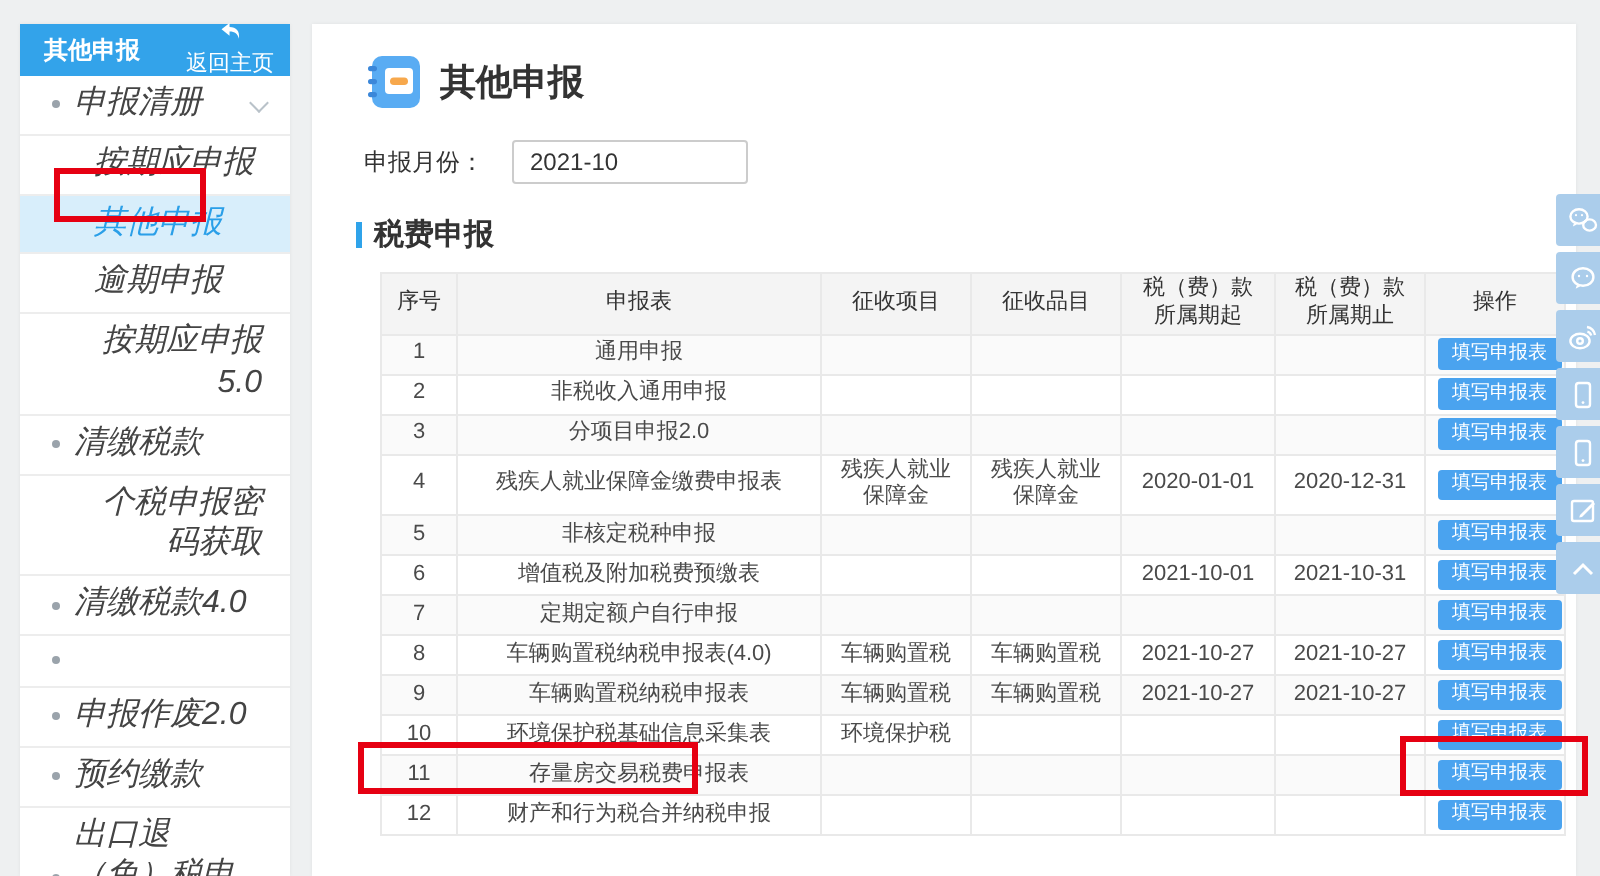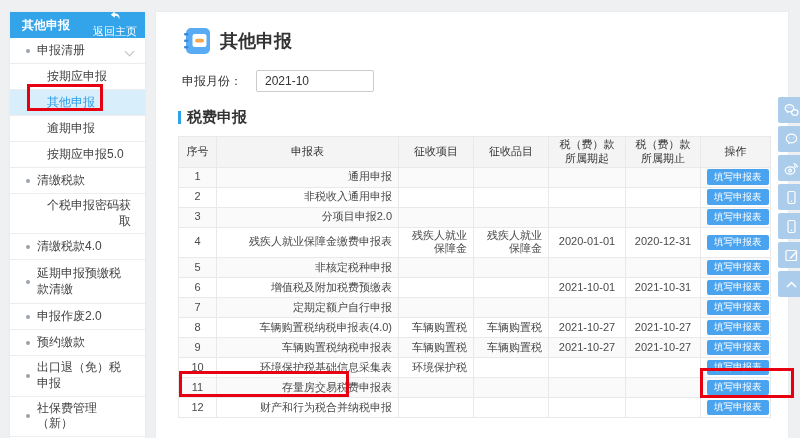--- a/index.html
+++ b/index.html
@@ -16,22 +16,22 @@
   }
   .sb-header{
     height:26px;background:#33a3ea;color:#fff;
     display:flex;align-items:center;justify-content:space-between;
     padding:0 8px 0 12px;font-size:12px;
   }
   .sb-title{font-weight:bold;}
   .sb-home{display:flex;align-items:center;gap:3px;font-size:11px;cursor:pointer;flex-direction:column;}
   .nav-item{
     position:relative;min-height:26px;display:flex;align-items:center;
-    font-size:12px;color:#444;border-bottom:1px solid #ededed;
-    padding:4px 14px 4px 16px;box-sizing:border-box;cursor:pointer;line-height:1.3;
+    font-size:16px;color:#444;border-bottom:1px solid #ededed;
+    padding:4px 14px 4px 16px;box-sizing:border-box;cursor:pointer;line-height:1.3;font-style:italic;
   }
   .nav-item .bullet{
     width:4px;height:4px;border-radius:50%;background:#9aa3ab;
     margin-right:7px;flex:0 0 auto;
   }
   .nav-item.child{padding-left:37px;text-align:right;}
   .nav-item.active{background:#d8eefb;color:#2a9fe8;}
   .chev{
     width:6px;height:6px;border-right:1.5px solid #b9c2c9;border-bottom:1.5px solid #b9c2c9;
     transform:rotate(45deg);position:absolute;right:12px;top:10px;
@@ -49,31 +49,31 @@
   .month-label{color:#333;}
   .month-input{
     margin-left:14px;width:100px;height:20px;border:1px solid #ccc;border-radius:2px;
     font-size:12px;color:#333;padding:0 8px;font-family:inherit;background:#fff;
   }
   .section-head{display:flex;align-items:center;margin:0 0 9px 22px;}
   .section-bar{width:3px;height:13px;background:#2fa3ea;margin-right:6px;}
   .section-title{font-size:15px;font-weight:bold;color:#333;}
   
   table.decl{
-    margin-left:22px;width:592px;border-collapse:collapse;table-layout:fixed;
+    margin-left:34px;width:592px;border-collapse:collapse;table-layout:fixed;
     font-size:11px;color:#4a4a4a;padding-left:22px;
   }
   table.decl th,table.decl td{
     border:1px solid #e9e9e9;padding:1px 6px;text-align:center;
     overflow:hidden;line-height:1.25;
   }
   table.decl th{background:#f4f4f4;font-weight:normal;color:#333;height:26px;}
   table.decl td{height:17px;}
   table.decl tr.tall td{height:27px;}
-  table.decl td.left{text-align:right;}
+  table.decl td.left{text-align:center;}
   table.decl tbody tr:nth-child(odd) td{background:#fafafa;}
   .fill-btn{
     display:inline-block;background:#4aa3ef;color:#fff;border:none;border-radius:2px;
     font-size:9.5px;padding:2.5px 7px;cursor:pointer;font-family:inherit;line-height:1.1;
     white-space:nowrap;
   }
   
   .float-bar{
     position:absolute;right:-4px;top:97px;display:flex;flex-direction:column;gap:3px;z-index:5;
   }
@@ -126,21 +126,20 @@
   </div>
   <div class="nav-item child">
     <span>个税申报密码获取</span>
   </div>
   <div class="nav-item top">
     <span class="bullet"></span>
     <span>清缴税款4.0</span>
   </div>
   <div class="nav-item top two-line">
     <span class="bullet"></span>
-    <span>延期申报预缴税款清缴</span>
   </div>
   <div class="nav-item top">
     <span class="bullet"></span>
     <span>申报作废2.0</span>
   </div>
   <div class="nav-item top">
     <span class="bullet"></span>
     <span>预约缴款</span>
   </div>
   <div class="nav-item top">

